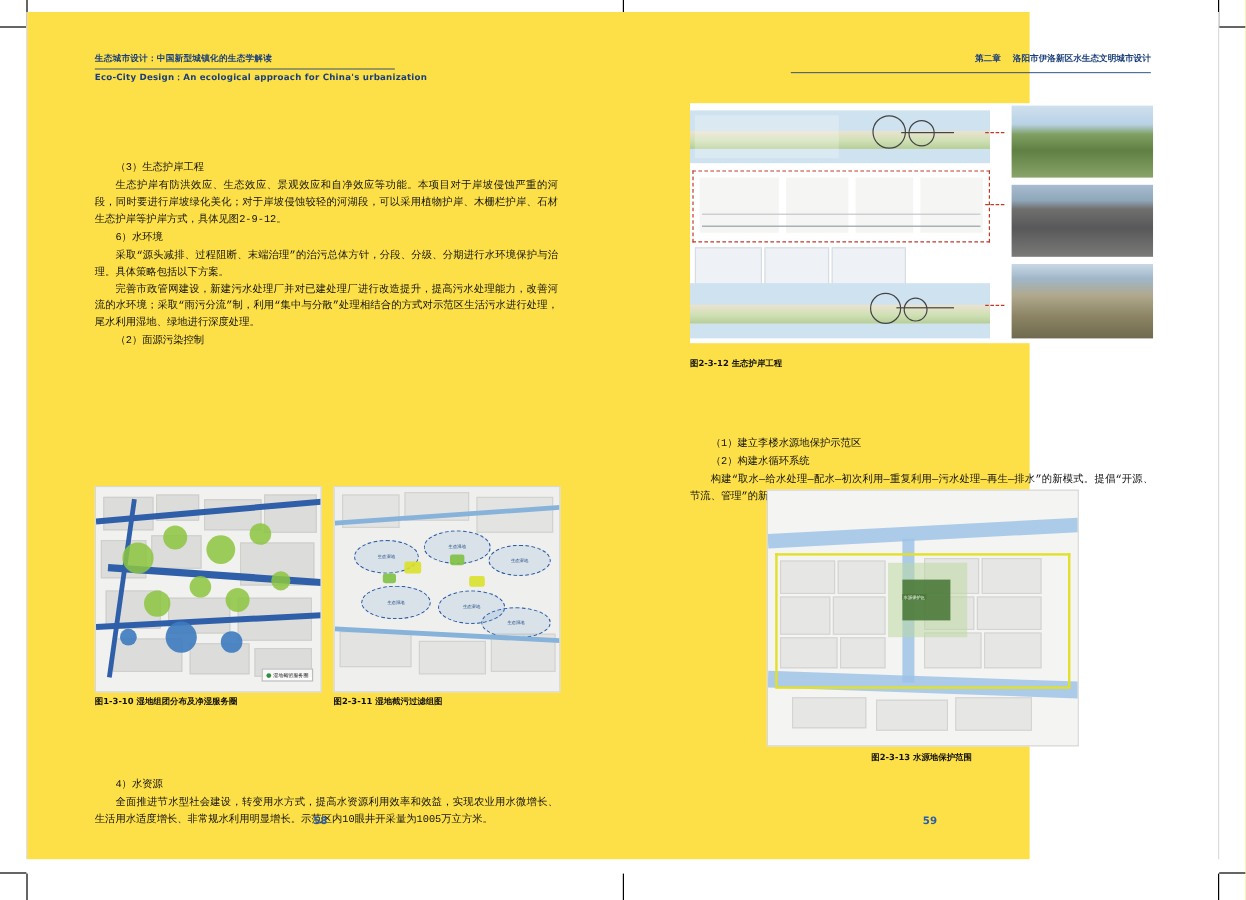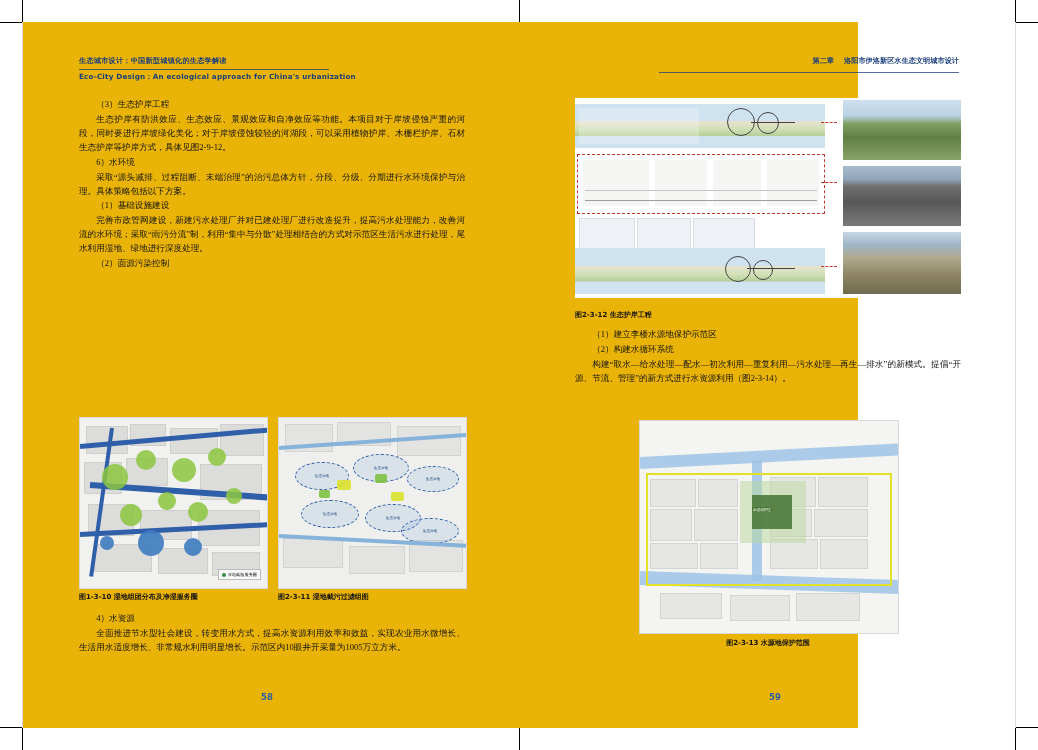--- a/index.html
+++ b/index.html
@@ -8,23 +8,23 @@
     background:#ffffff;
     font-family:"DejaVu Sans","Liberation Sans",sans-serif;
     overflow:hidden;
     position:relative;
   }
   .mark-v{width:1px;height:22px;background:#000;position:absolute;}
   .mark-h{height:1px;width:22px;background:#000;position:absolute;}
 
   .page{
     position:absolute;
-    top:22px;left:22px;
+    top:10px;left:22px;
     width:836px;height:706px;
-    background:#eab308;
+    background:#fde047;
     border:0;
   }
   .spread{
     position:absolute;top:0;left:0;width:994px;height:706px;
   }
   .leaf{
     position:absolute;top:0;height:706px;width:497px;
     box-sizing:border-box;
   }
   .leaf-left{left:0;border-left:1px solid #dcdcdc;}
@@ -46,21 +46,22 @@
   }
   .runhead-right .chap{margin-right:10px;}
 
   
   .col{
     position:absolute;
     font-size:8.6px;
     line-height:1.62;
     color:#131313;
     text-align:justify;
-    font-family:Liberation Serif, serif;
+    font-family:Liberation Mono, monospace;
+    margin-top:48px;
   }
   .col p{margin:0 0 1px 0;}
   .p-indent{text-indent:2em;}
   .p-head{text-indent:2em;}
   .figcap{
     font-size:7px;color:#111;font-weight:bold;text-align:left;
   }
   .figcap-c{
     font-size:7px;color:#111;font-weight:bold;text-align:center;
   }
@@ -157,21 +158,20 @@
         <div class="cn">生态城市设计：中国新型城镇化的生态学解读</div>
         <div class="rule" style="left:0;top:13px;width:250px;"></div>
         <div class="en" style="margin-top:6px;">Eco-City Design：An ecological approach for China's urbanization</div>
       </div>
 
       <div class="col" style="left:56px;top:76px;width:386px;">
         <p class="p-head">（3）生态护岸工程</p>
         <p class="p-indent">生态护岸有防洪效应、生态效应、景观效应和自净效应等功能。本项目对于岸坡侵蚀严重的河段，同时要进行岸坡绿化美化；对于岸坡侵蚀较轻的河湖段，可以采用植物护岸、木栅栏护岸、石材生态护岸等护岸方式，具体见图2-9-12。</p>
         <p class="p-head">6）水环境</p>
         <p class="p-indent">采取“源头减排、过程阻断、末端治理”的治污总体方针，分段、分级、分期进行水环境保护与治理。具体策略包括以下方案。</p>
-        <p class="p-head">（1）基础设施建设</p>
         <p class="p-indent">完善市政管网建设，新建污水处理厂并对已建处理厂进行改造提升，提高污水处理能力，改善河流的水环境；采取“雨污分流”制，利用“集中与分散”处理相结合的方式对示范区生活污水进行处理，尾水利用湿地、绿地进行深度处理。</p>
         <p class="p-head">（2）面源污染控制</p>
       </div>
 
       <div class="fig fig-border map10" style="left:56px;top:395px;width:187px;height:170px;">
         <div class="land" style="left:0;top:0;width:187px;height:170px;background:#f1f1ef;"></div>
         <div class="blk" style="left:6px;top:8px;width:40px;height:26px;"></div>
         <div class="blk" style="left:50px;top:6px;width:34px;height:20px;"></div>
         <div class="blk" style="left:90px;top:10px;width:46px;height:24px;"></div>
         <div class="blk" style="left:140px;top:6px;width:42px;height:30px;"></div>

